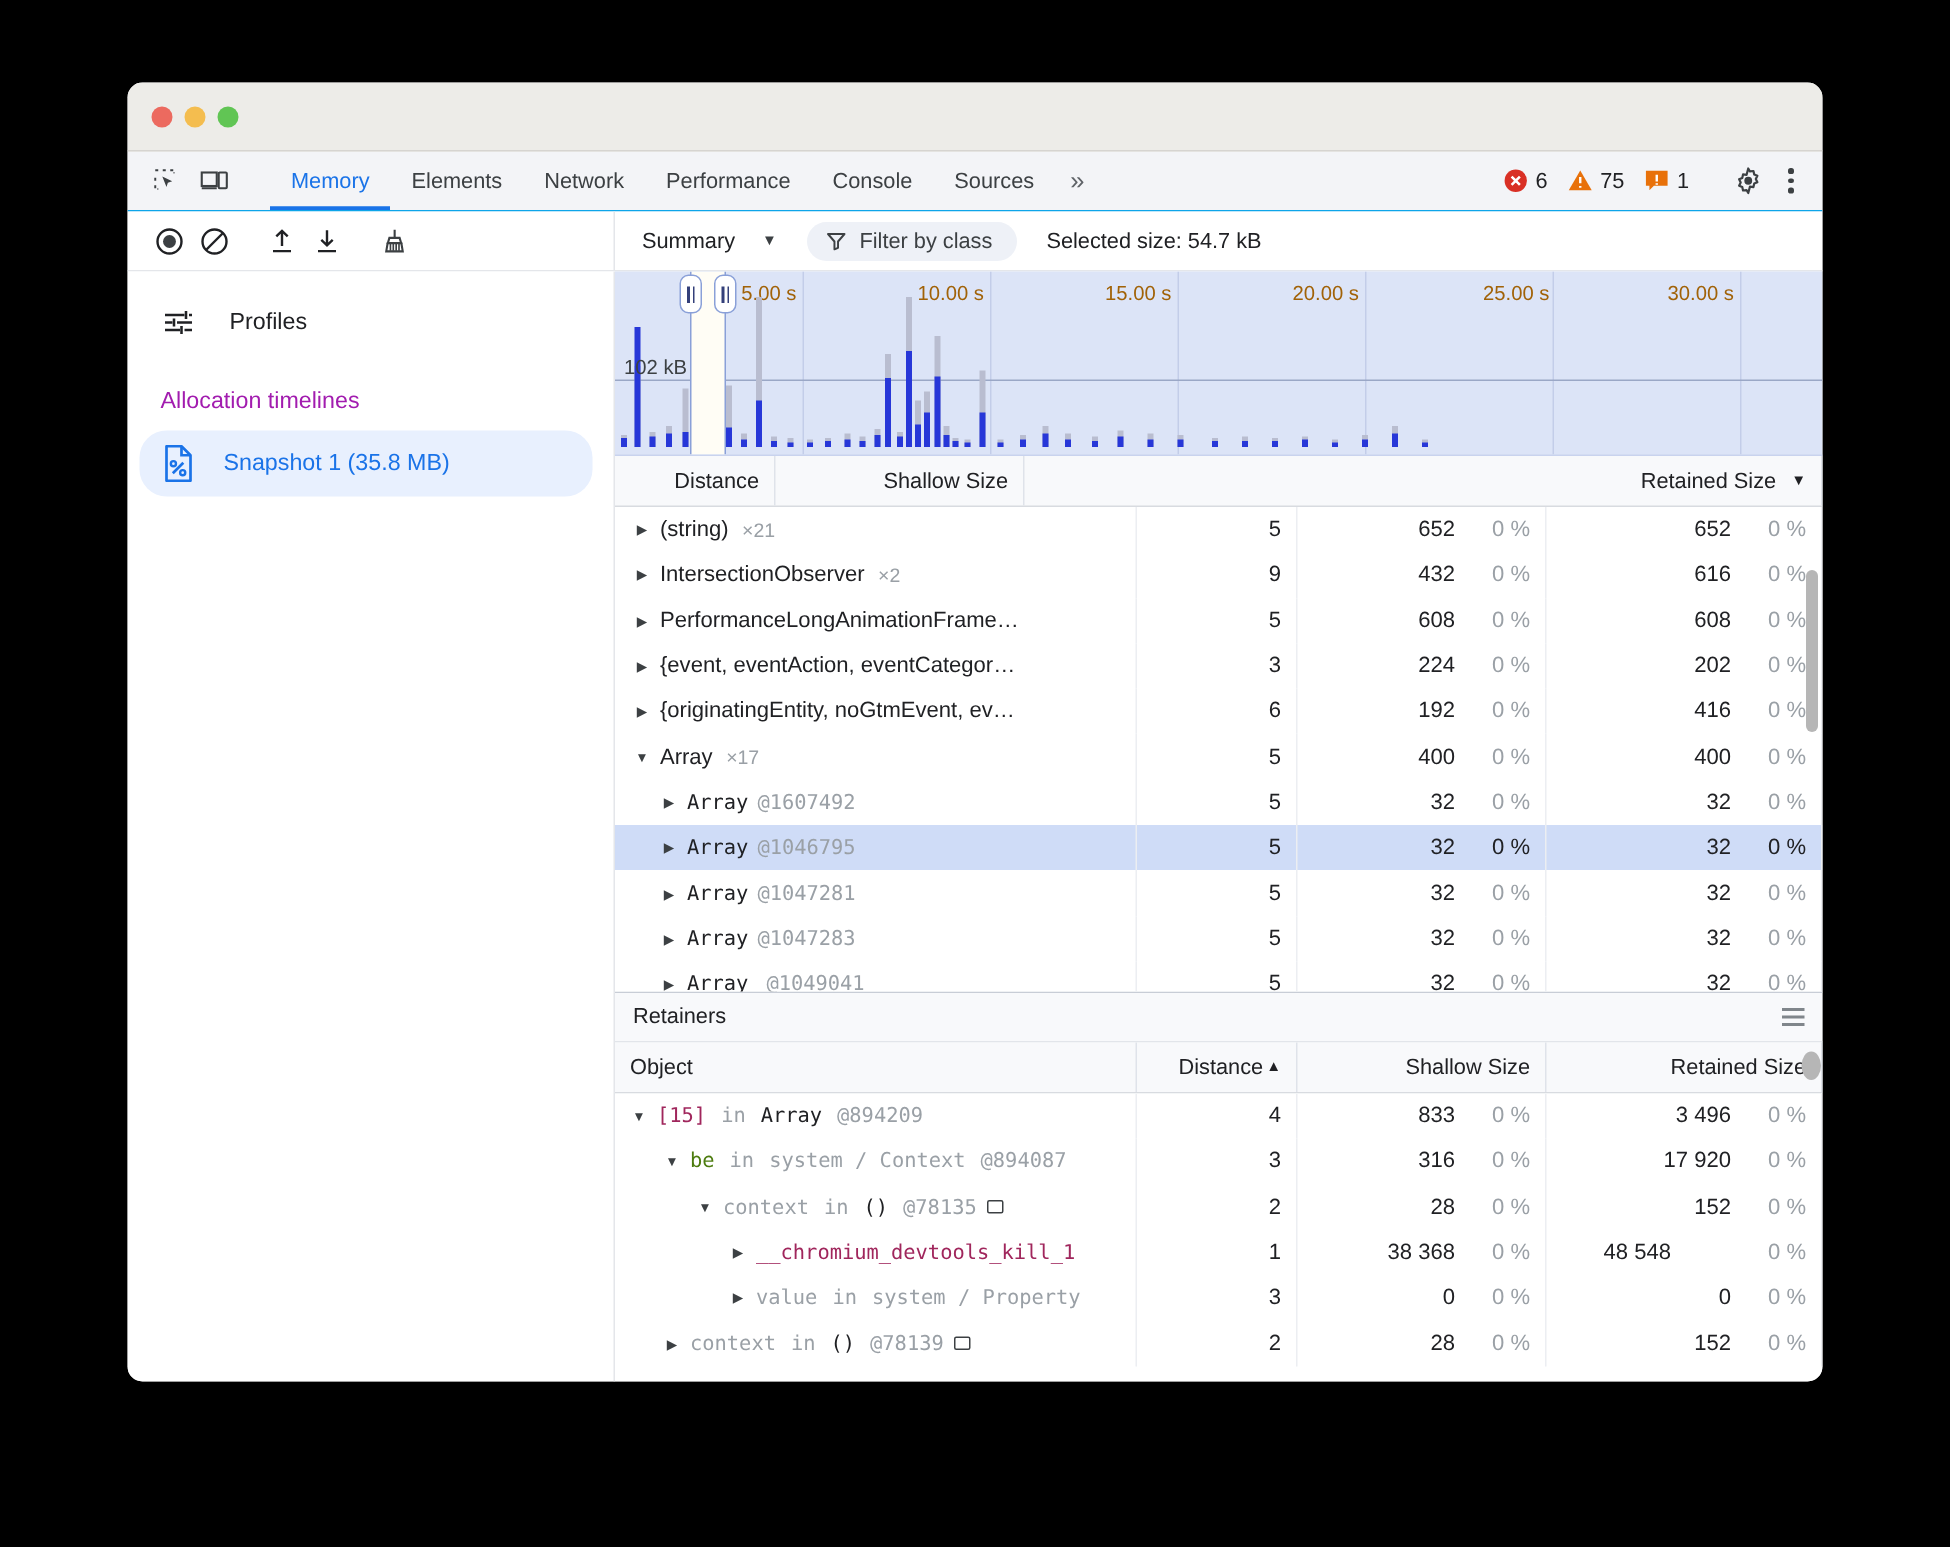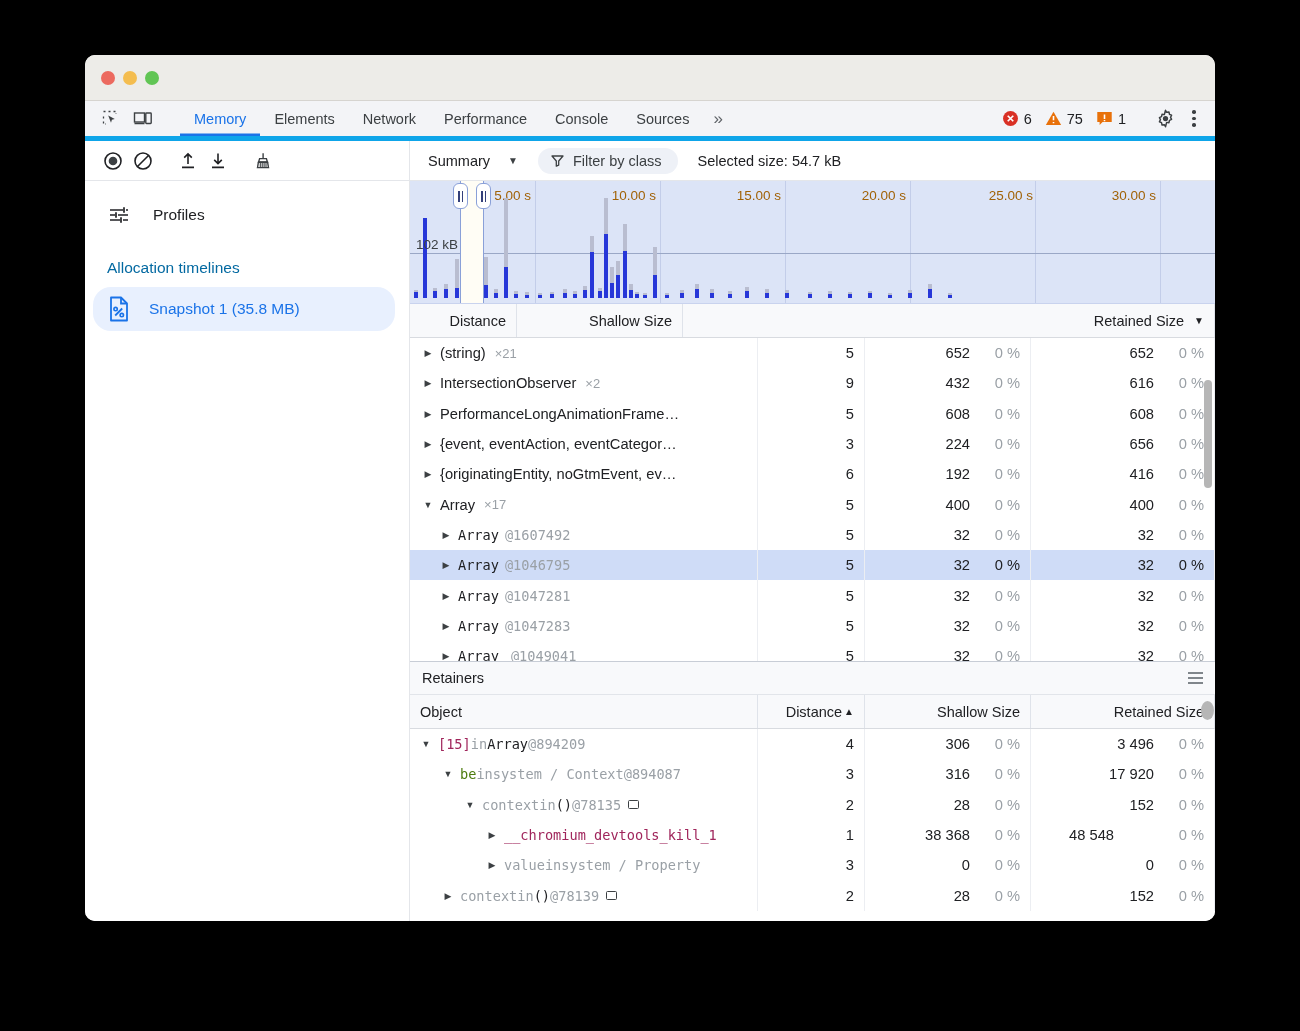--- a/index.html
+++ b/index.html
@@ -34,21 +34,21 @@
   .dot.green { background: #61c554; }
   .win-title {
     position: absolute; left: 0; right: 0; text-align: center;
     font-size: 16px; font-weight: bold; color: #1c1c1c;
     pointer-events: none;
   }
   
   .tabbar {
     height: 40px; flex: 0 0 40px;
     background: #f3f4f7;
-    border-bottom: 5px solid #0ea5e9;
+    border-bottom: 1px solid #0ea5e9;
     display: flex; align-items: stretch;
     font-size: 14.5px;
   }
   .tb-icons { display: flex; align-items: center; gap: 4px; padding: 0 6px 0 12px; }
   .ic-btn {
     width: 28px; height: 26px;
     display: flex; align-items: center; justify-content: center;
     border-radius: 4px; cursor: pointer;
   }
   .vsep { width: 1px; background: #d3d5da; margin: 8px 6px; }
@@ -101,21 +101,21 @@
     background: #fff;
     padding-top: 12px;
   }
   .side-head {
     display: flex; align-items: center; gap: 22px;
     padding: 10px 0 10px 22px;
     font-size: 15.5px; color: #202124; cursor: pointer;
   }
   .side-section {
     padding: 22px 0 8px 22px;
-    font-size: 15.5px; color: #0369a1;
+    font-size: 15.5px; color: #a21caf;
   }
   .side-item {
     display: flex; align-items: center; gap: 18px;
     margin: 2px 14px 2px 8px;
     padding: 9px 0 9px 14px;
     border-radius: 18px;
     font-size: 15.5px; color: #1a73e8;
     cursor: pointer;
   }
   .side-item.selected { background: #e8f0fe; }
@@ -181,21 +181,21 @@
   .c-num { display: flex; align-items: center; justify-content: flex-end;
            border-right: 1px solid #eceef2; height: 100%; padding-right: 10px; }
   .c-num.last { border-right: 1px solid #eceef2; }
   .pct { color: #9aa0a6; width: 46px; text-align: right; display:inline-block; margin-left: 4px; }
   .row.selected .pct { color: #202124; }
   .tri {
     width: 16px; flex: 0 0 16px; text-align: center;
     font-size: 9px; color: #3c4043; cursor: pointer;
   }
   .count { color: #9aa0a6; font-size: 13px; margin-left: 9px; }
-  .mono { font-family: "DejaVu Sans Mono", monospace; font-size: 13.6px; }
+  .mono { font-family: "DejaVu Sans Mono", monospace; font-size: 13.6px; margin-left: 10px; }
   .addr { color: #9aa0a6; }
   .retainers-head {
     height: 34px; flex: 0 0 34px;
     display: flex; align-items: center; justify-content: space-between;
     padding: 0 12px 0 12px;
     background: #f8f9fb; border-top: 1px solid #c8cdd6; border-bottom: 1px solid #e2e5ea;
     font-size: 14.5px; color: #202124;
   }
   .hamb { display: flex; flex-direction: column; gap: 3px; cursor: pointer; }
   .hamb i { width: 15px; height: 1.8px; background: #80868b; display: block; }
@@ -557,21 +557,21 @@
               <div class="c-name" style="width: 348px; flex: 0 0 348px; padding-left: 10px;">
                 <span class="tri">▶</span>
                 <span style="margin-left: 4px;">{event, eventAction, eventCategor…</span>
               </div>
               <div class="c-num" style="width: 107px; flex: 0 0 107px;">3</div>
               <div class="c-num" style="width: 166px; flex: 0 0 166px;">
                 <span>224</span>
                 <span class="pct">0 %</span>
               </div>
               <div class="c-num last" style="flex: 1 1 0%;">
-                <span>656</span>
+                <span>202</span>
                 <span class="pct">0 %</span>
               </div>
             </div>
             <div class="row">
               <div class="c-name" style="width: 348px; flex: 0 0 348px; padding-left: 10px;">
                 <span class="tri">▶</span>
                 <span style="margin-left: 4px;">{originatingEntity, noGtmEvent, ev…</span>
               </div>
               <div class="c-num" style="width: 107px; flex: 0 0 107px;">6</div>
               <div class="c-num" style="width: 166px; flex: 0 0 166px;">
@@ -713,21 +713,21 @@
             <div class="row">
               <div class="c-name" style="width: 348px; flex: 0 0 348px; padding-left: 8px;">
                 <span class="tri">▼</span>
                 <span class="mono crim" style="margin-left: 4px;">[15]</span>
                 <span class="mono grey"> in </span>
                 <span class="mono drk">Array</span>
                 <span class="mono addr"> @894209</span>
               </div>
               <div class="c-num" style="width: 107px; flex: 0 0 107px;">4</div>
               <div class="c-num" style="width: 166px; flex: 0 0 166px;">
-                <span>306</span>
+                <span>833</span>
                 <span class="pct">0 %</span>
               </div>
               <div class="c-num last" style="flex: 1 1 0%;">
                 <span>3 496</span>
                 <span class="pct">0 %</span>
               </div>
             </div>
             <div class="row">
               <div class="c-name" style="width: 348px; flex: 0 0 348px; padding-left: 30px;">
                 <span class="tri">▼</span>

